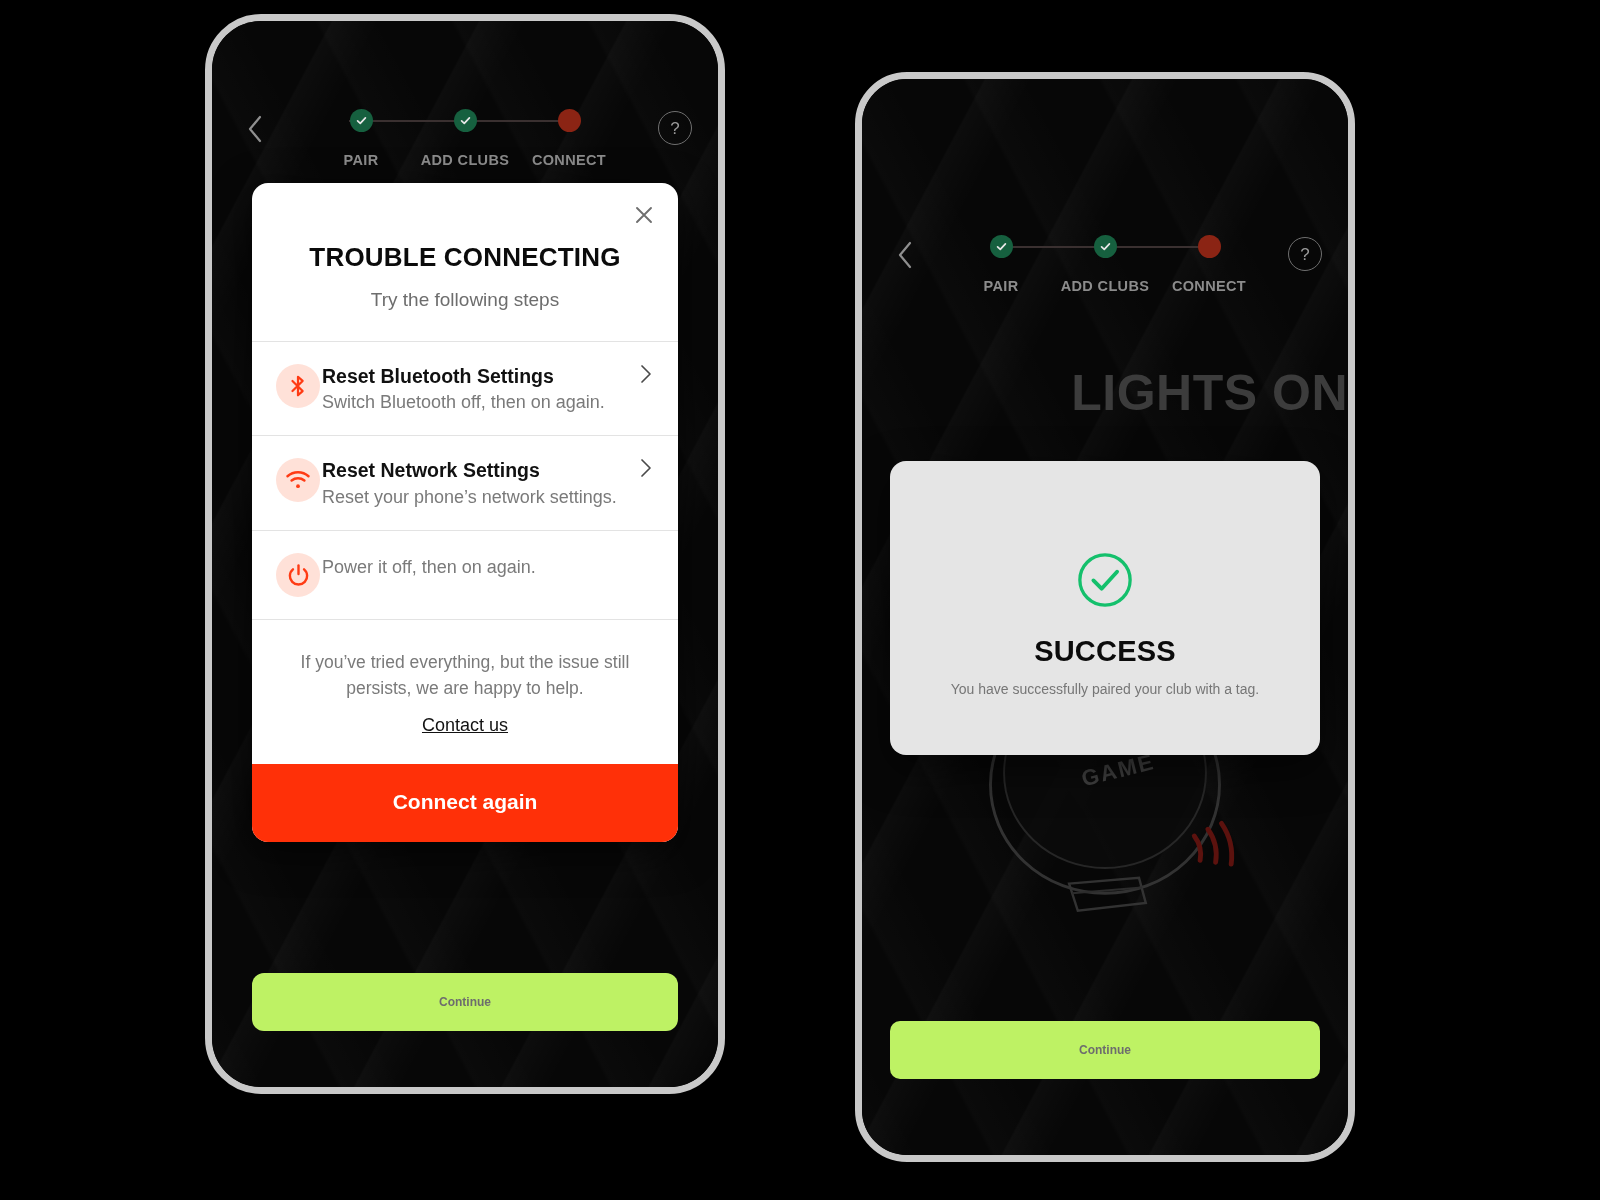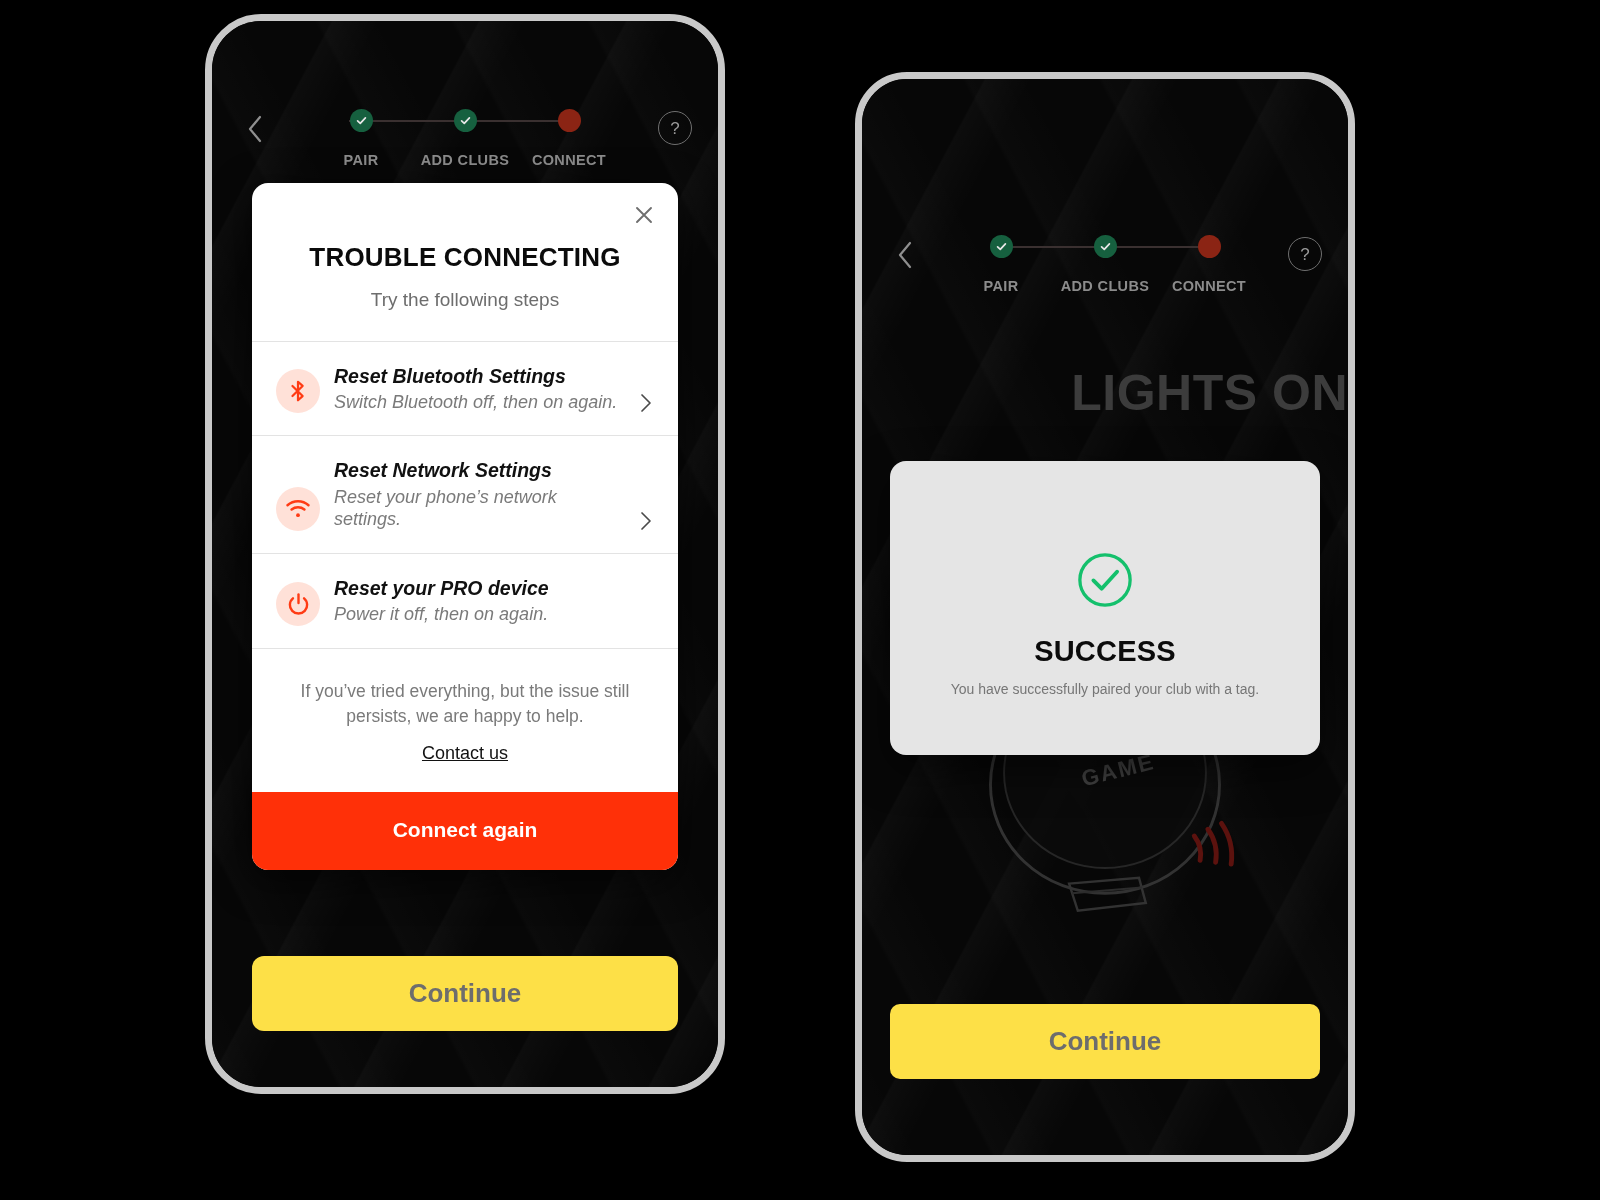--- a/index.html
+++ b/index.html
@@ -126,26 +126,25 @@
     font-size: 26px; font-weight: 800; letter-spacing: 0.2px;
     color: #0b0b0b; line-height: 1.1;
   }
   .sheet-sub {
     margin-top: 17px;
     font-size: 19px; color: #6d6d6d; font-weight: 400;
   }
 
   .step-list { border-top: 1px solid #e3e3e3; }
   .step-row {
-    display: flex; align-items: flex-end;
-    gap: 14px;
+    display: flex; align-items: flex-start;
+    gap: 2px;
     padding: 22px 22px 22px 24px;
     border-bottom: 1px solid #e3e3e3;
     cursor: pointer;
-    font-style: italic;
   }
   .step-row:last-child { border-bottom: none; }
   .row-icon {
     flex: 0 0 44px; width: 44px; height: 44px;
     border-radius: 50%;
     background: #ffe1d8;
     display: flex; align-items: center; justify-content: center;
   }
   .row-icon svg { display: block; }
   .row-text { flex: 1 1 auto; min-width: 0; }
@@ -178,25 +177,25 @@
     font-size: 21px; font-weight: 700;
     padding: 26px 0 28px;
     cursor: pointer;
     text-align: center;
   }
 
   
   .cta-disabled {
     position: absolute;
     left: 40px; right: 40px;
-    background: #fde047;
+    background: #bef264;
     color: #6d6d6d;
     border: none; border-radius: 12px;
     font-family: inherit;
-    font-size: 26px; font-weight: 700;
+    font-size: 12px; font-weight: 700;
     padding: 22px 0;
     text-align: center;
     cursor: default;
     z-index: 6;
   }
   #phone-left  .cta-disabled { bottom: 56px; }
   #phone-right .cta-disabled { bottom: 76px; left: 28px; right: 28px; border-radius: 10px; }
 
   
   .rp-title {
@@ -342,21 +341,20 @@
           </div>
 
           <div class="step-row">
             <div class="row-icon">
               <svg width="23" height="24" viewBox="0 0 24 25">
                 <path d="M6.2 6.6 A9 9 0 1 0 17.8 6.6" fill="none" stroke="#ff3b14" stroke-width="2.5" stroke-linecap="round"></path>
                 <path d="M12 2.6 L12 11.4" fill="none" stroke="#ff3b14" stroke-width="2.5" stroke-linecap="round"></path>
               </svg>
             </div>
             <div class="row-text">
-              <div class="row-title">Reset your PRO device</div>
               <div class="row-desc">Power it off, then on again.</div>
             </div>
           </div>
 
         </div>
 
         <div class="sheet-foot">
           <div class="foot-text">If you’ve tried everything, but the issue still persists, we are happy to help.</div>
           <a class="foot-link">Contact us</a>
         </div>

